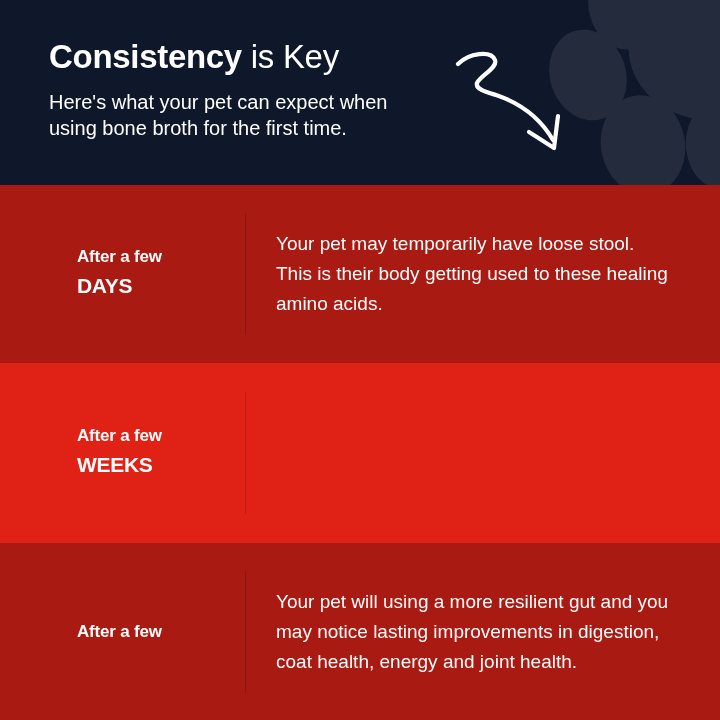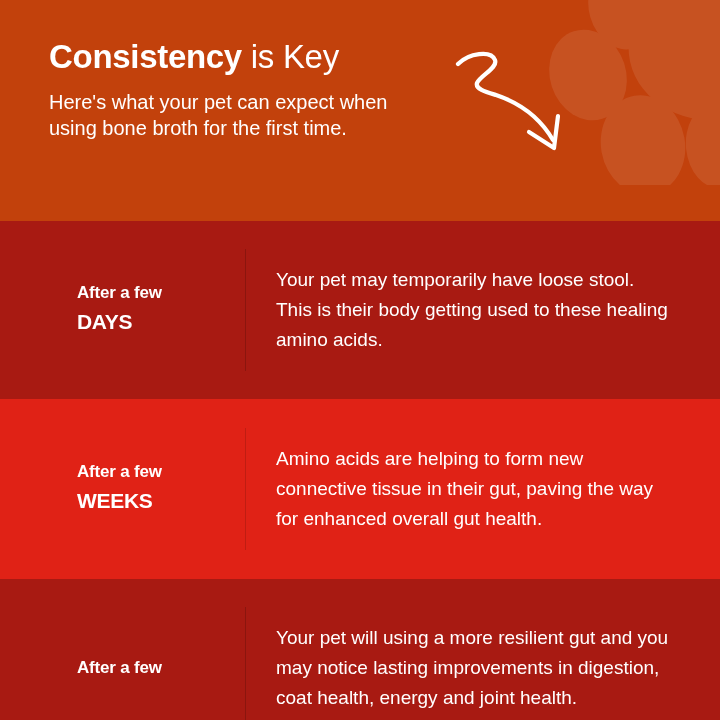--- a/index.html
+++ b/index.html
@@ -15,22 +15,22 @@
     width: 720px;
     height: 720px;
     overflow: hidden;
     background: #a81a12;
   }
 
   
   .header {
     position: relative;
     width: 720px;
-    height: 221px;
-    background: #c2410c;
+    height: 185px;
+    background: #0f172a;
     overflow: hidden;
   }
   .paw-layer {
     position: absolute;
     inset: 0;
     pointer-events: none;
   }
   .paw-layer svg { display: block; }
 
   .header-text {
@@ -182,23 +182,20 @@
       <p>Your pet may temporarily have loose stool. This is their body getting used to these healing amino acids.</p>
     </div>
   </div>
 
   <div class="band band-light band-2">
     <div class="band-label">
       <p class="label-small">After a few</p>
       <p class="label-big">WEEKS</p>
     </div>
     <div class="divider divider-on-light"></div>
-    <div class="band-body">
-      <p>Amino acids are helping to form new connective tissue in their gut, paving the way for enhanced overall gut health.</p>
-    </div>
   </div>
 
   <div class="band band-dark band-3">
     <div class="band-label">
       <p class="label-small">After a few</p>
     </div>
     <div class="divider divider-on-dark"></div>
     <div class="band-body">
       <p>Your pet will using a more resilient gut and you may notice lasting improvements in digestion, coat health, energy and joint health.</p>
     </div>

